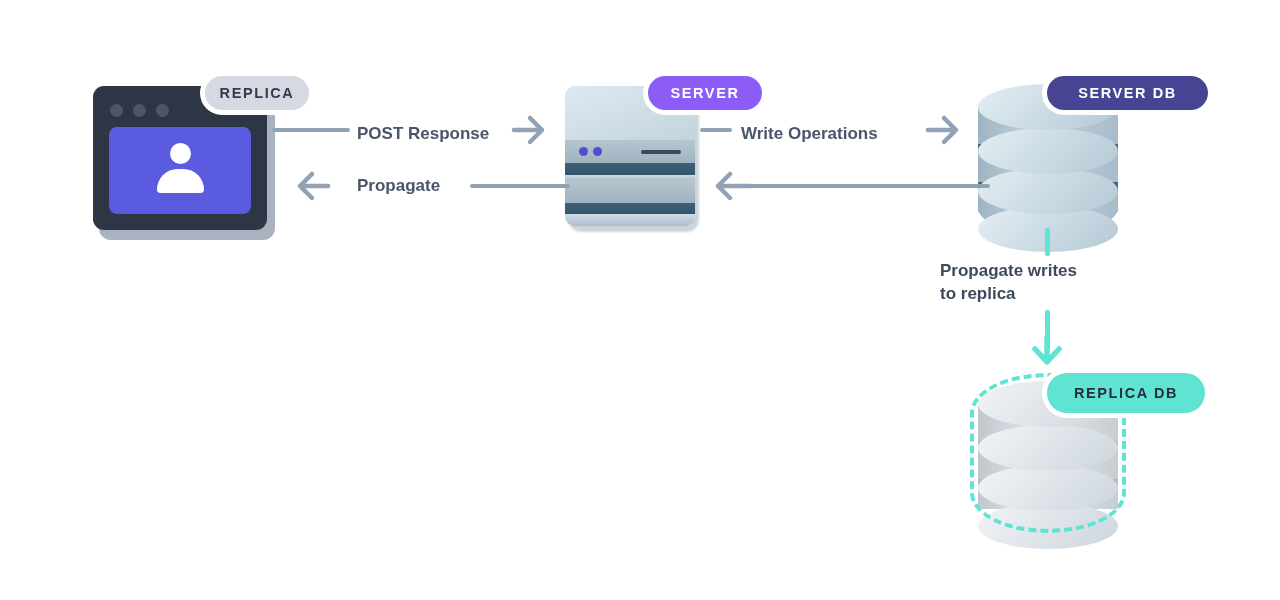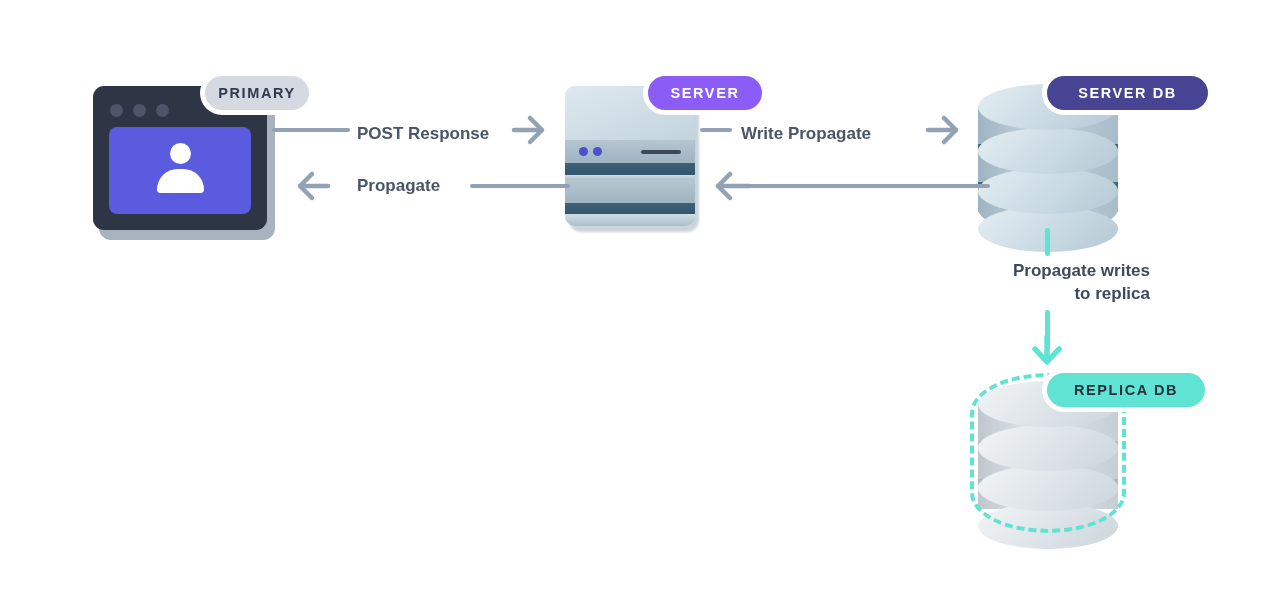--- a/index.html
+++ b/index.html
@@ -54,21 +54,21 @@
   }
   .badge-primary {
     left: 1047px; top: 76px;
     width: 161px; height: 34px;
     background: #474494;
     color: #ffffff;
     font-size: 14.5px;
   }
   .badge-replica {
     left: 1047px; top: 373px;
-    width: 158px; height: 34px;
+    width: 158px; height: 40px;
     background: #5fe3d3;
     color: #24303d;
     font-size: 14.5px;
   }
 
   
   .client-wrap { left: 93px; top: 86px; width: 182px; height: 152px; }
   .client-shadow {
     position: absolute;
     left: 6px; top: 8px;
@@ -232,21 +232,21 @@
     color: #4a5568;
     font-weight: bold;
     font-size: 17px;
     white-space: nowrap;
   }
   .flow-label {
     position: absolute;
     color: #3e4a5c;
     font-weight: bold;
     font-size: 17px;
-    text-align: right;
+    text-align: left;
     line-height: 1.35;
   }
   .arrow-svg { position: absolute; }
 </style>
 </head>
 <body>
 
 <div id="stage">
 
   <div class="abs client-wrap">
@@ -255,21 +255,21 @@
       <span class="dot d1"></span>
       <span class="dot d2"></span>
       <span class="dot d3"></span>
       <div class="client-screen">
         <div class="avatar-head"></div>
         <div class="avatar-body"></div>
       </div>
     </div>
   </div>
   <div class="badge badge-client">
-    <span>PRIMARY</span>
+    <span>REPLICA</span>
   </div>
 
   <div class="abs server-wrap">
     <div class="server-shadow"></div>
     <div class="server-body">
       <div class="srv-top"></div>
       <div class="srv-bar b1"></div>
       <div class="srv-dark d1"></div>
       <div class="srv-gap g1"></div>
       <div class="srv-bar b2"></div>
@@ -329,21 +329,21 @@
     <path d="M6 18 L34 18 M22 6 L34 18 L22 30" fill="none" stroke="#91a2b5" stroke-width="4.5" stroke-linecap="round" stroke-linejoin="round"></path>
   </svg>
 
   <svg class="arrow-svg" style="left:294px; top:168px;" width="40" height="36" viewBox="0 0 40 36">
     <path d="M34 18 L6 18 M18 6 L6 18 L18 30" fill="none" stroke="#91a2b5" stroke-width="4.5" stroke-linecap="round" stroke-linejoin="round"></path>
   </svg>
   <div class="conn-label" style="left:357px; top:176px;">Propagate</div>
   <div class="line" style="left:470px; top:184px; width:100px;"></div>
 
   <div class="line" style="left:700px; top:128px; width:32px;"></div>
-  <div class="conn-label" style="left:741px; top:124px;">Write Propagate</div>
+  <div class="conn-label" style="left:741px; top:124px;">Write Operations</div>
   <svg class="arrow-svg" style="left:922px; top:112px;" width="40" height="36" viewBox="0 0 40 36">
     <path d="M6 18 L34 18 M22 6 L34 18 L22 30" fill="none" stroke="#91a2b5" stroke-width="4.5" stroke-linecap="round" stroke-linejoin="round"></path>
   </svg>
 
   <svg class="arrow-svg" style="left:712px; top:168px;" width="40" height="36" viewBox="0 0 40 36">
     <path d="M38 18 L6 18 M18 6 L6 18 L18 30" fill="none" stroke="#91a2b5" stroke-width="4.5" stroke-linecap="round" stroke-linejoin="round"></path>
   </svg>
   <div class="line" style="left:745px; top:184px; width:245px;"></div>
 
   <div class="vline" style="left:1045px; top:228px; height:28px;"></div>

